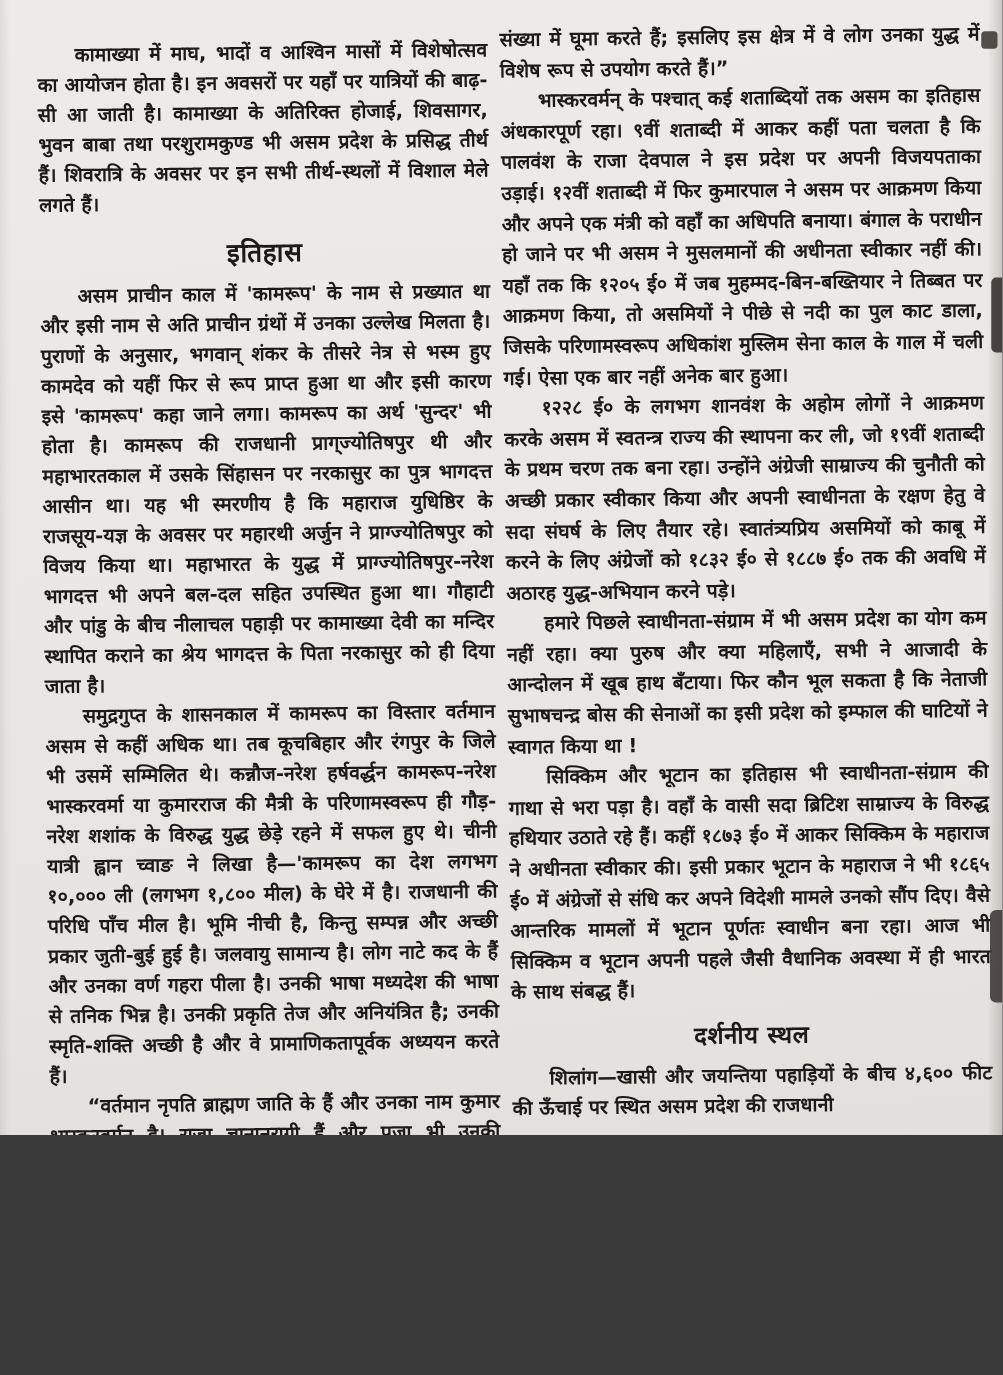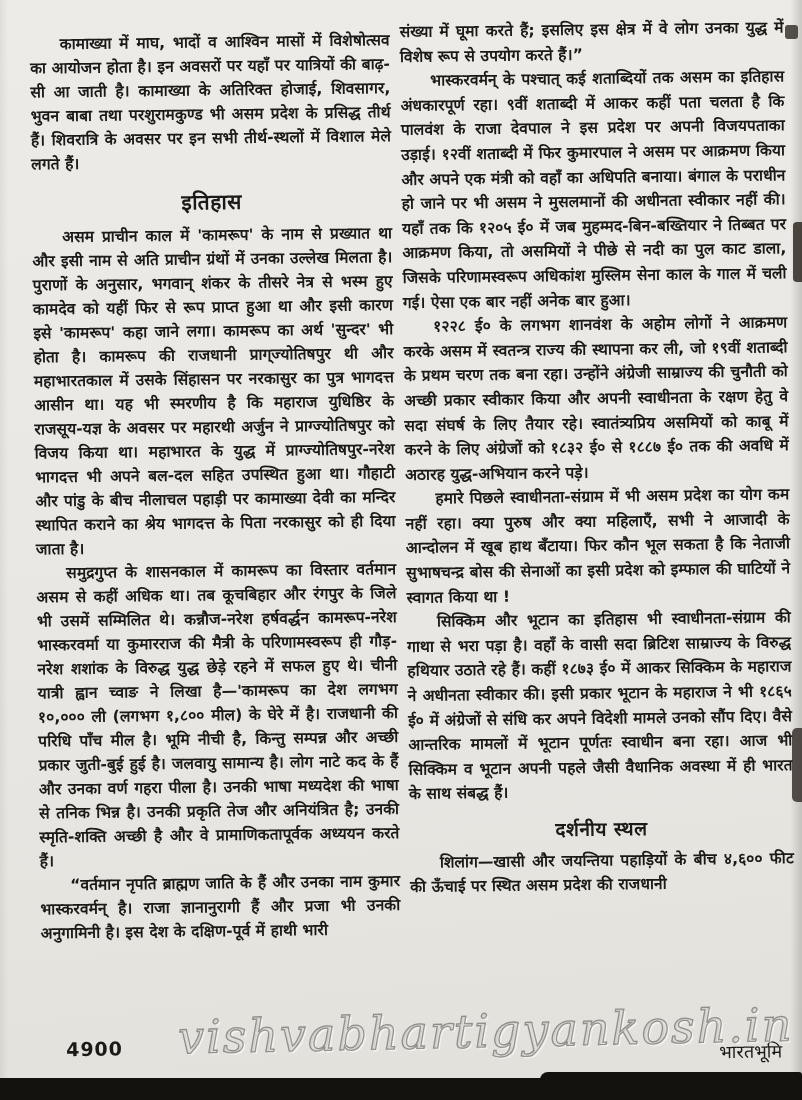--- a/index.html
+++ b/index.html
@@ -2,21 +2,21 @@
 <html><head>
 <meta charset="utf-8">
 <style>
   html,body{margin:0;padding:0;}
   body{
     width:802px;height:1100px;
     background:#3a3a3a;
     font-family:"DejaVu Sans", sans-serif;
   }
   .page{
-    position:relative;width:802px;height:1100px;overflow:hidden;
+    position:relative;width:802px;height:908px;overflow:hidden;
     background:linear-gradient(175deg,#edebe7 0%,#eae8e4 45%,#e6e4df 80%,#e2e0da 100%);
     color:#1c1a18;
   }
   .scan-content{
     position:absolute;left:0;top:0;width:802px;height:1100px;
     transform:rotate(-0.7deg);
   }
   .col{
     position:absolute;
     text-align:justify;

